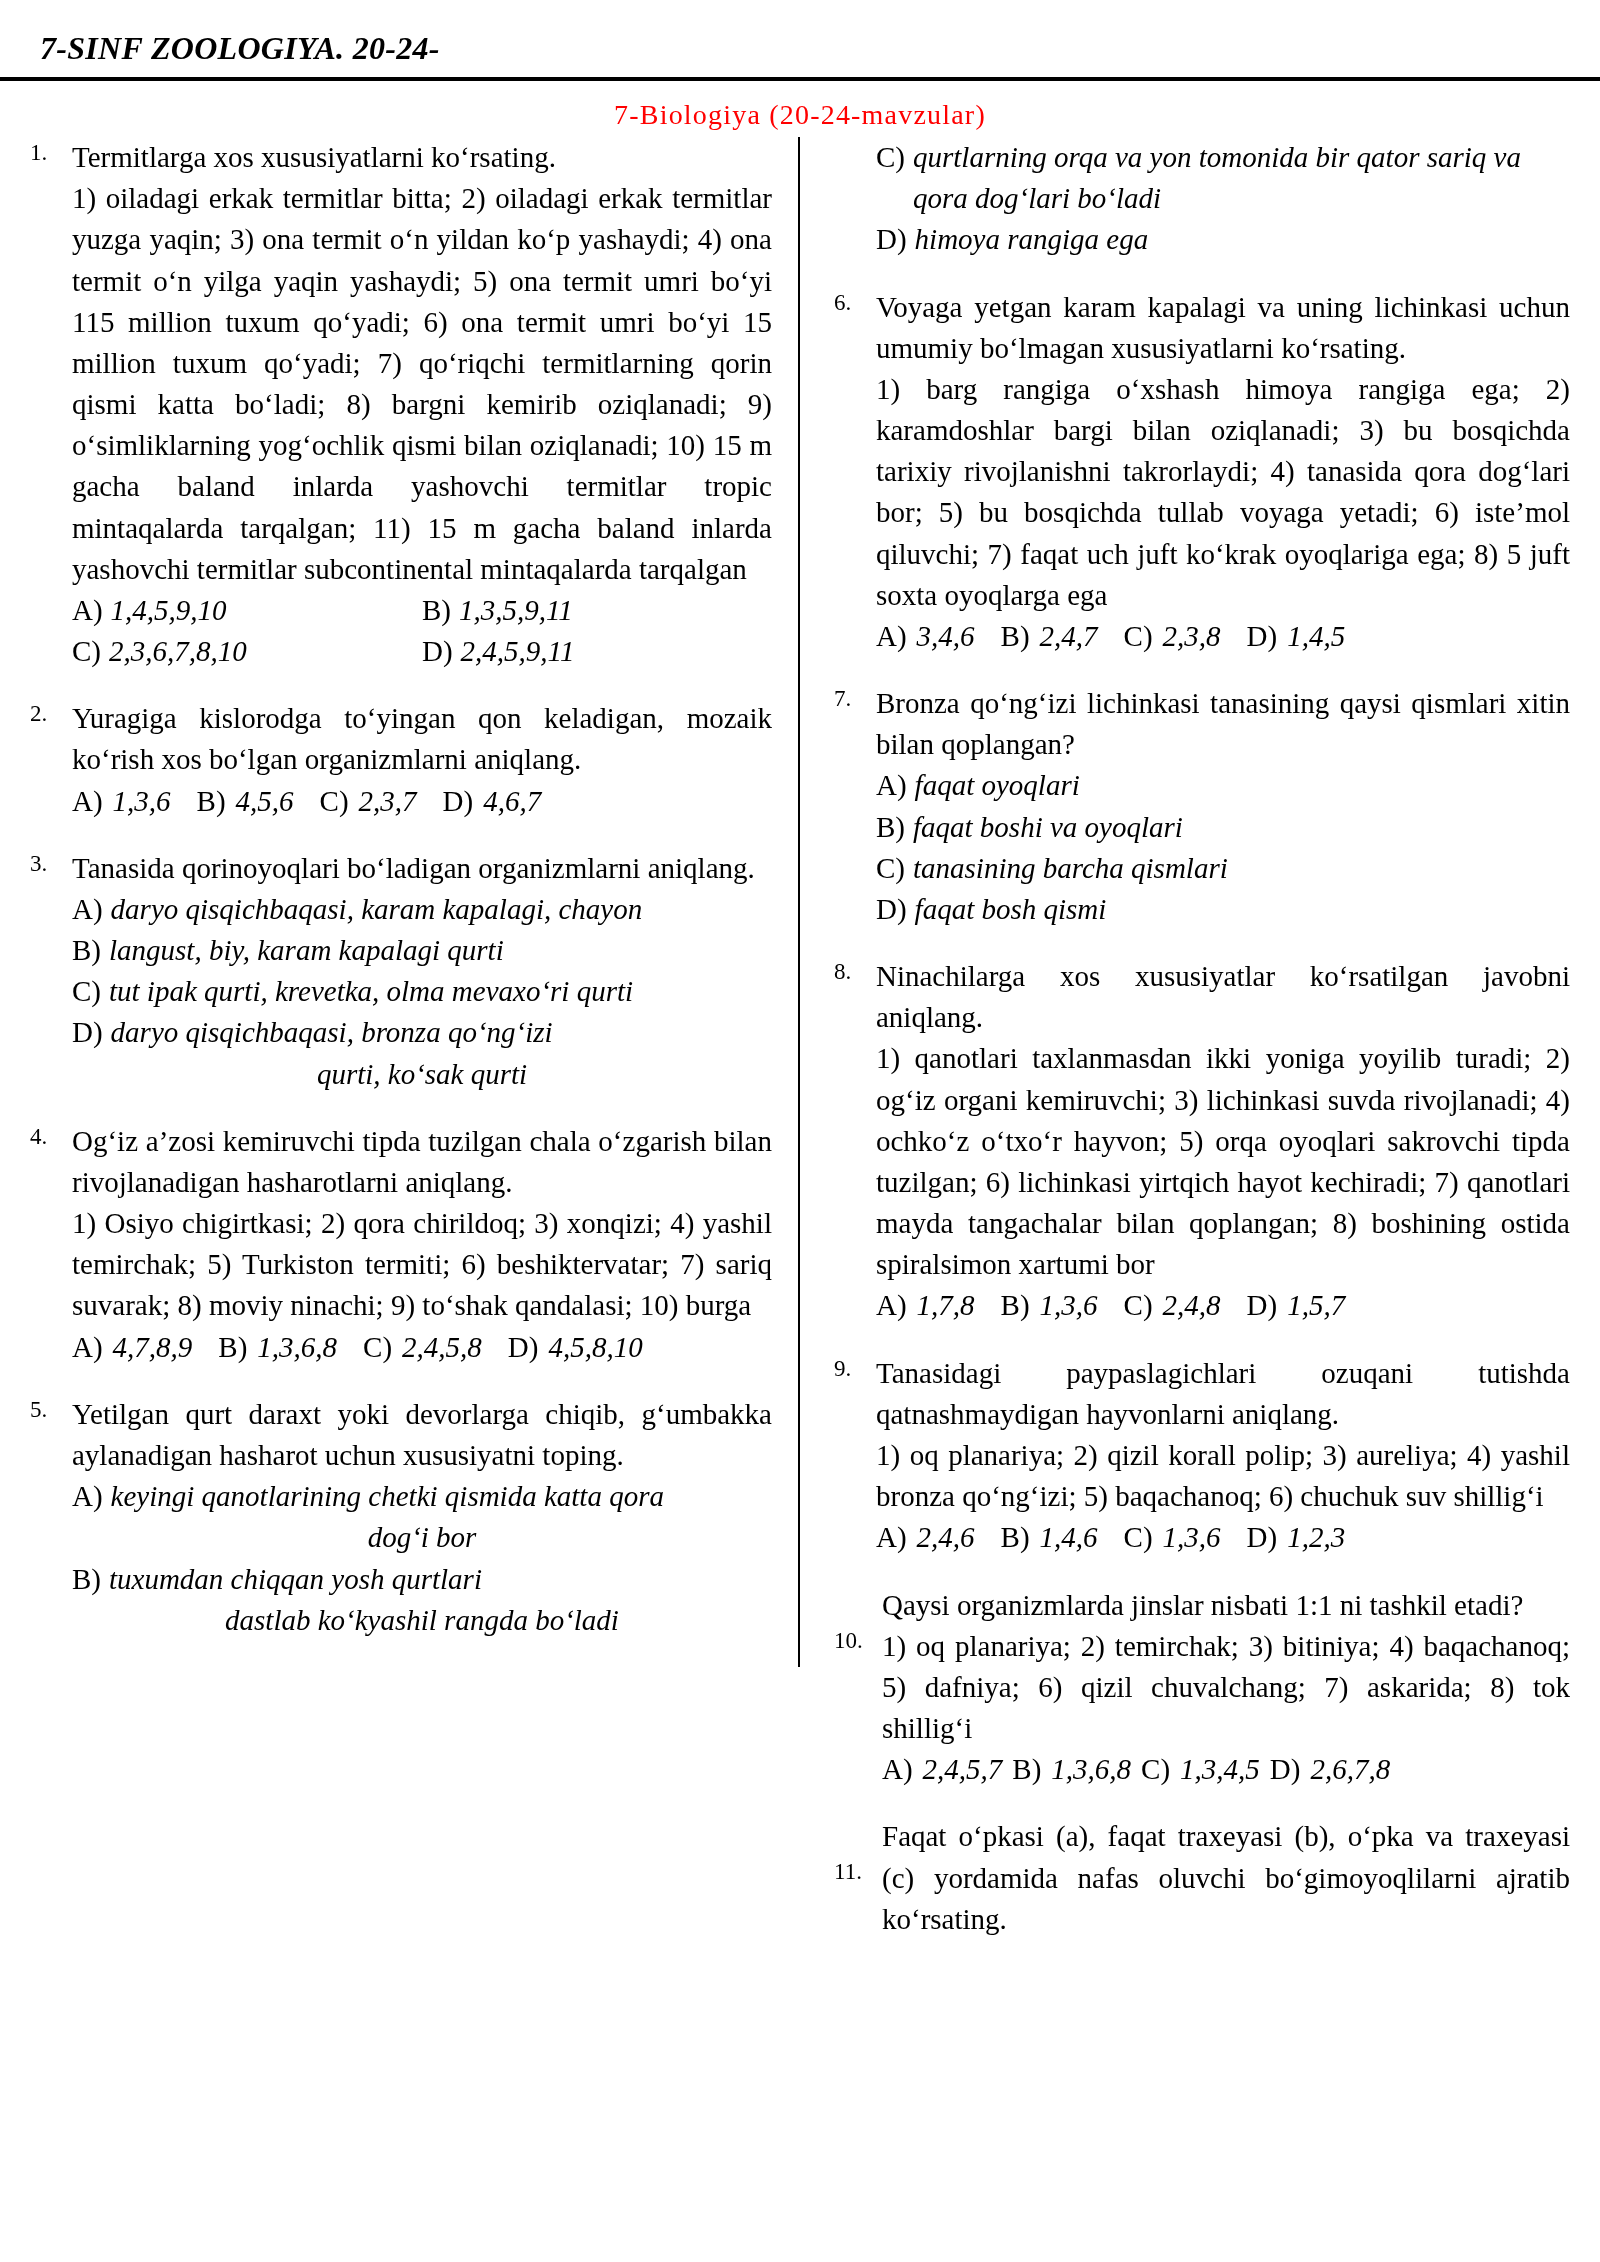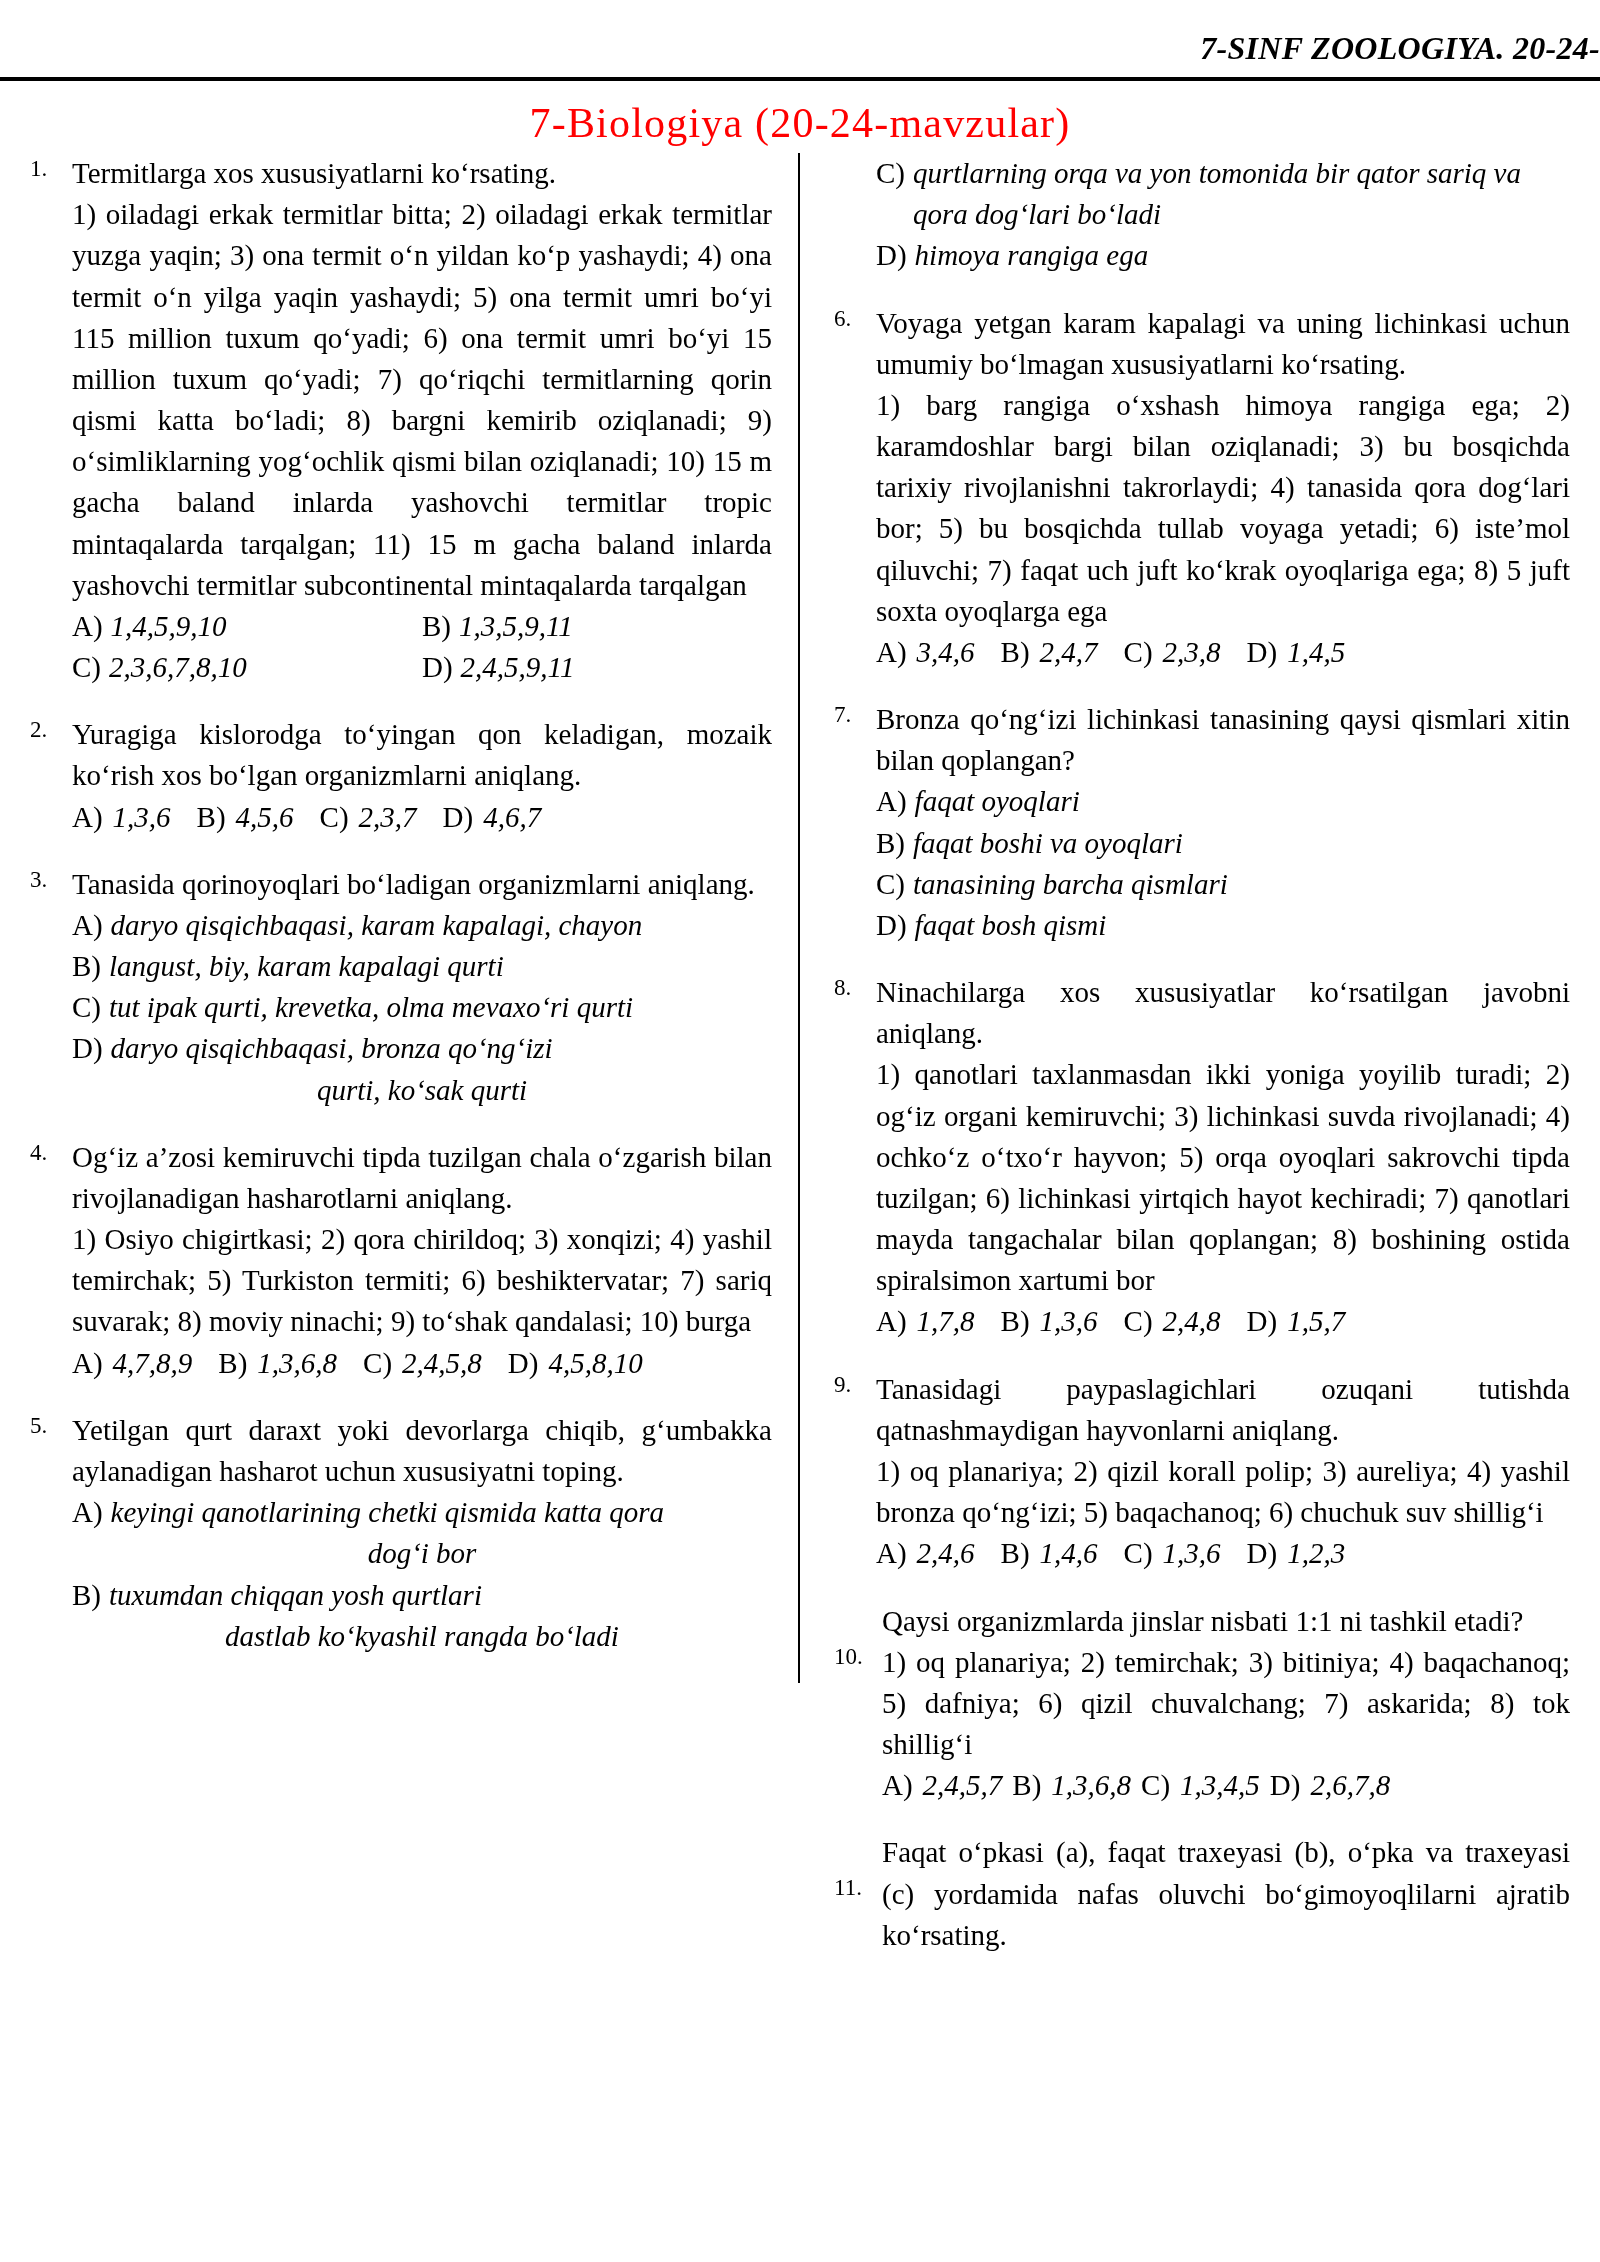--- a/index.html
+++ b/index.html
@@ -13,21 +13,21 @@
     height: 2262px;
     font-family: "Liberation Serif", "DejaVu Serif", serif;
     color: #000000;
     position: relative;
     overflow: hidden;
   }
 
   
   .page-header {
     padding: 30px 0 8px 0;
-    text-align: right;
+    text-align: left;
   }
   .header-title {
     font-family: "Liberation Serif", "DejaVu Serif", serif;
     font-style: italic;
     font-weight: bold;
     font-size: 32px;
     letter-spacing: 0.3px;
     display: inline-block;
     padding-left: 40px;
   }
@@ -35,21 +35,21 @@
     border: none;
     border-top: 4px solid #000;
     margin: 10px 0 0 0;
     width: 100%;
   }
 
   
   .doc-title {
     text-align: center;
     color: #ff0000;
-    font-size: 42px;
+    font-size: 28px;
     font-family: "Liberation Serif", "DejaVu Serif", serif;
     letter-spacing: 1.2px;
     margin: 10px 0 6px 0;
     font-weight: normal;
   }
 
   
   .columns {
     display: flex;
     align-items: flex-start;

